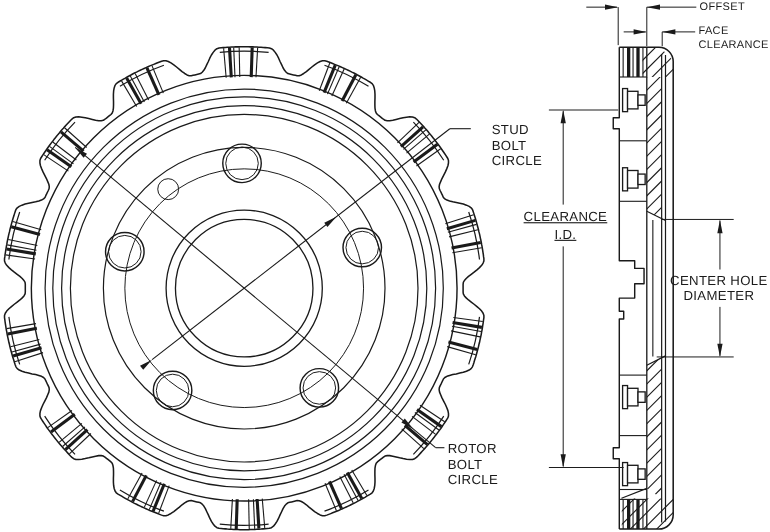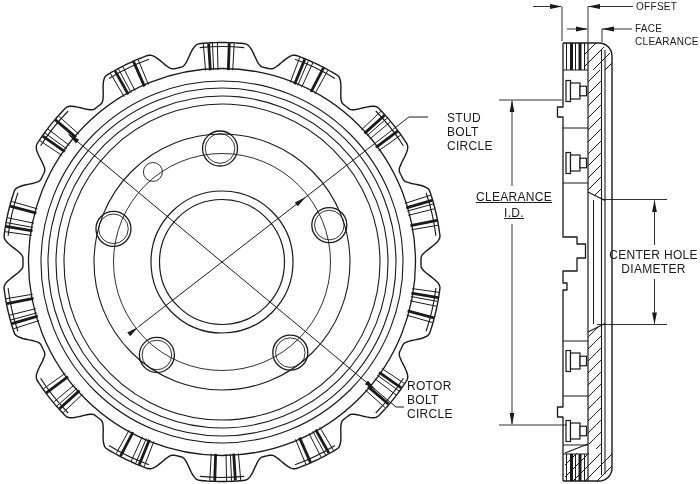--- a/index.html
+++ b/index.html
@@ -5,21 +5,21 @@
   html,body{margin:0;padding:0;background:#ffffff;}
   #stage{position:relative;width:700px;height:484px;background:#ffffff;overflow:hidden;
          font-family:"Liberation Sans", sans-serif;}
   #drawing{position:absolute;left:0;top:0;}
   .lbl{position:absolute;color:#1a1a1a;letter-spacing:.3px;}
   .lbl div{white-space:nowrap;}
   .fs12{font-size:12px;line-height:14px;}
   .fs10{font-size:10px;line-height:12.5px;}
   .ctr{text-align:center;}
   #stud-label{left:447px;top:111px;}
-  #rotor-label{left:407px;top:379px;}
+  #rotor-label{left:407px;top:401px;}
   #offset-label{left:636px;top:1px;}
   #face-label{left:635px;top:23px;}
   #clearance-label{left:476px;top:190px;width:76px;line-height:15.5px;text-decoration:underline;}
   #centerhole-label{left:605px;top:249px;width:97px;line-height:13.5px;}
 </style>
 </head>
 <body>
 
 <div id="stage">
   <svg id="drawing" width="700" height="484" viewBox="0 0 700 484">

